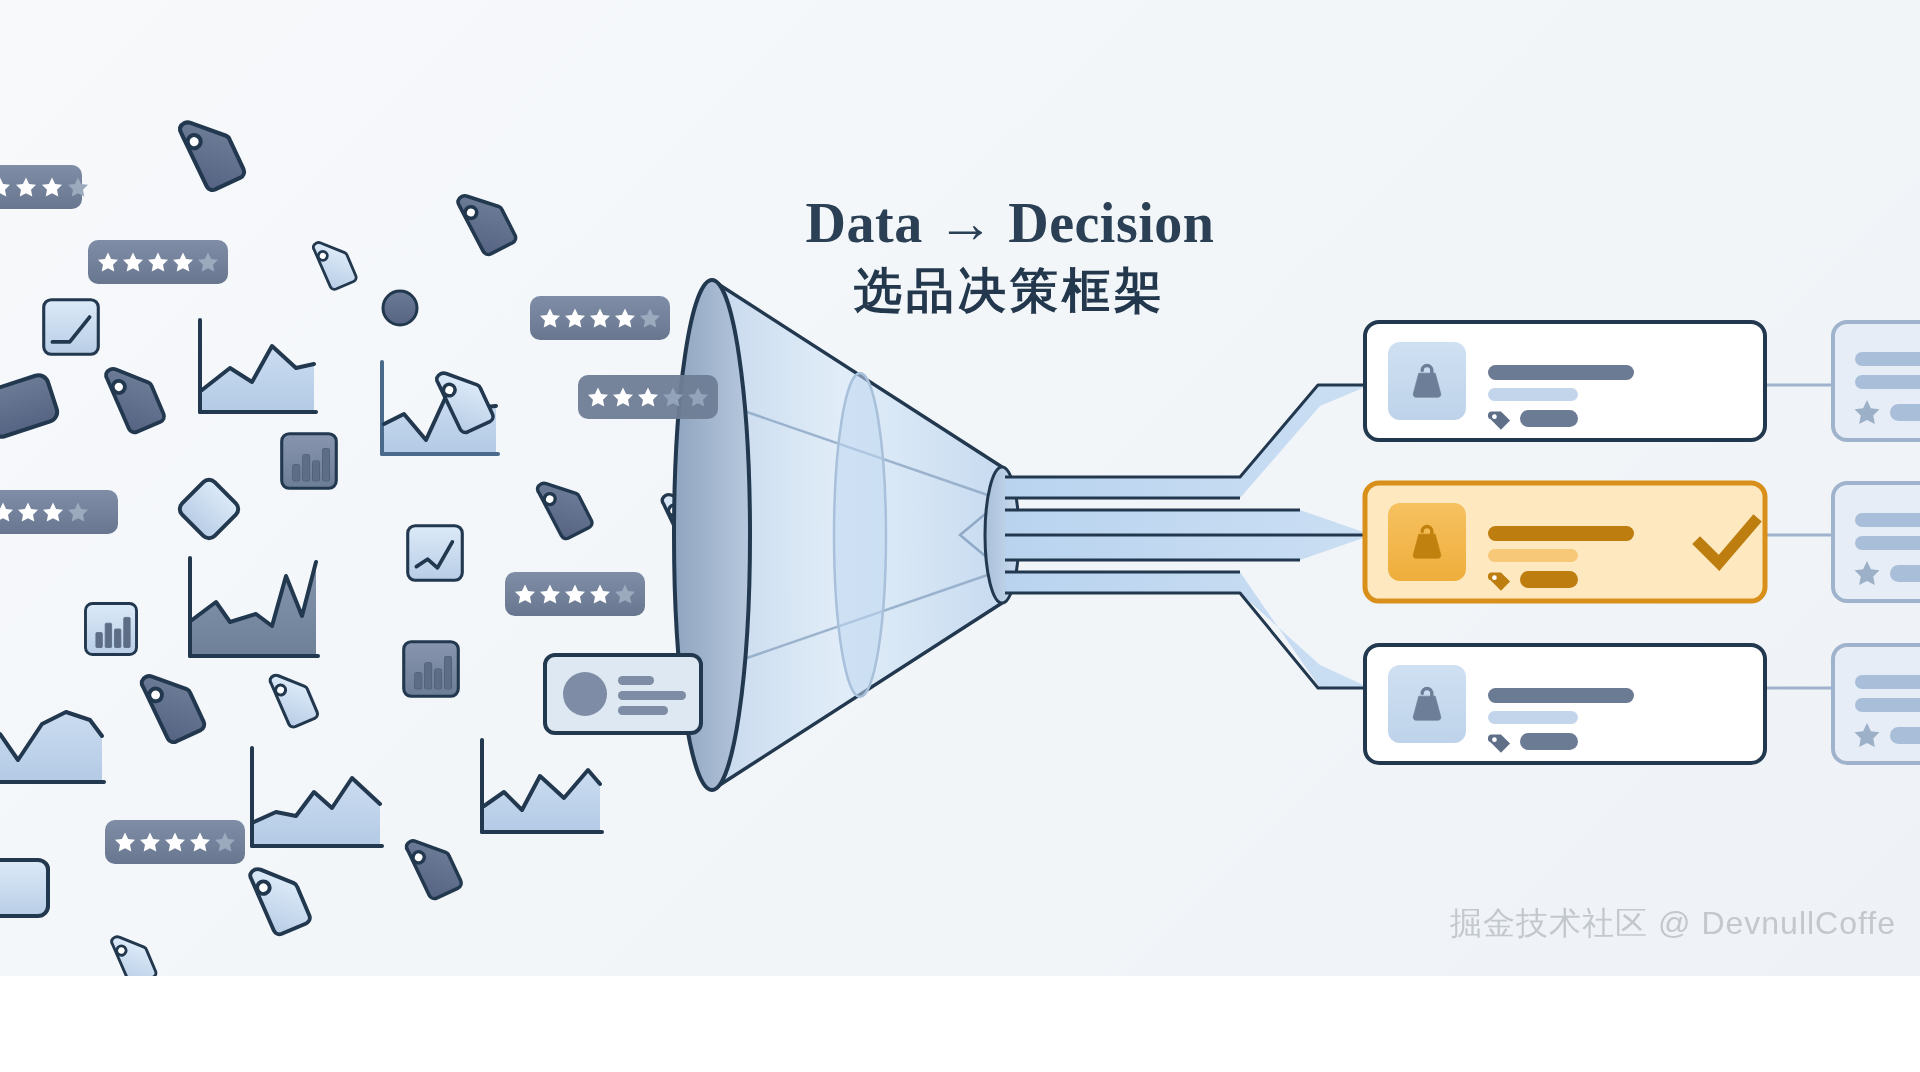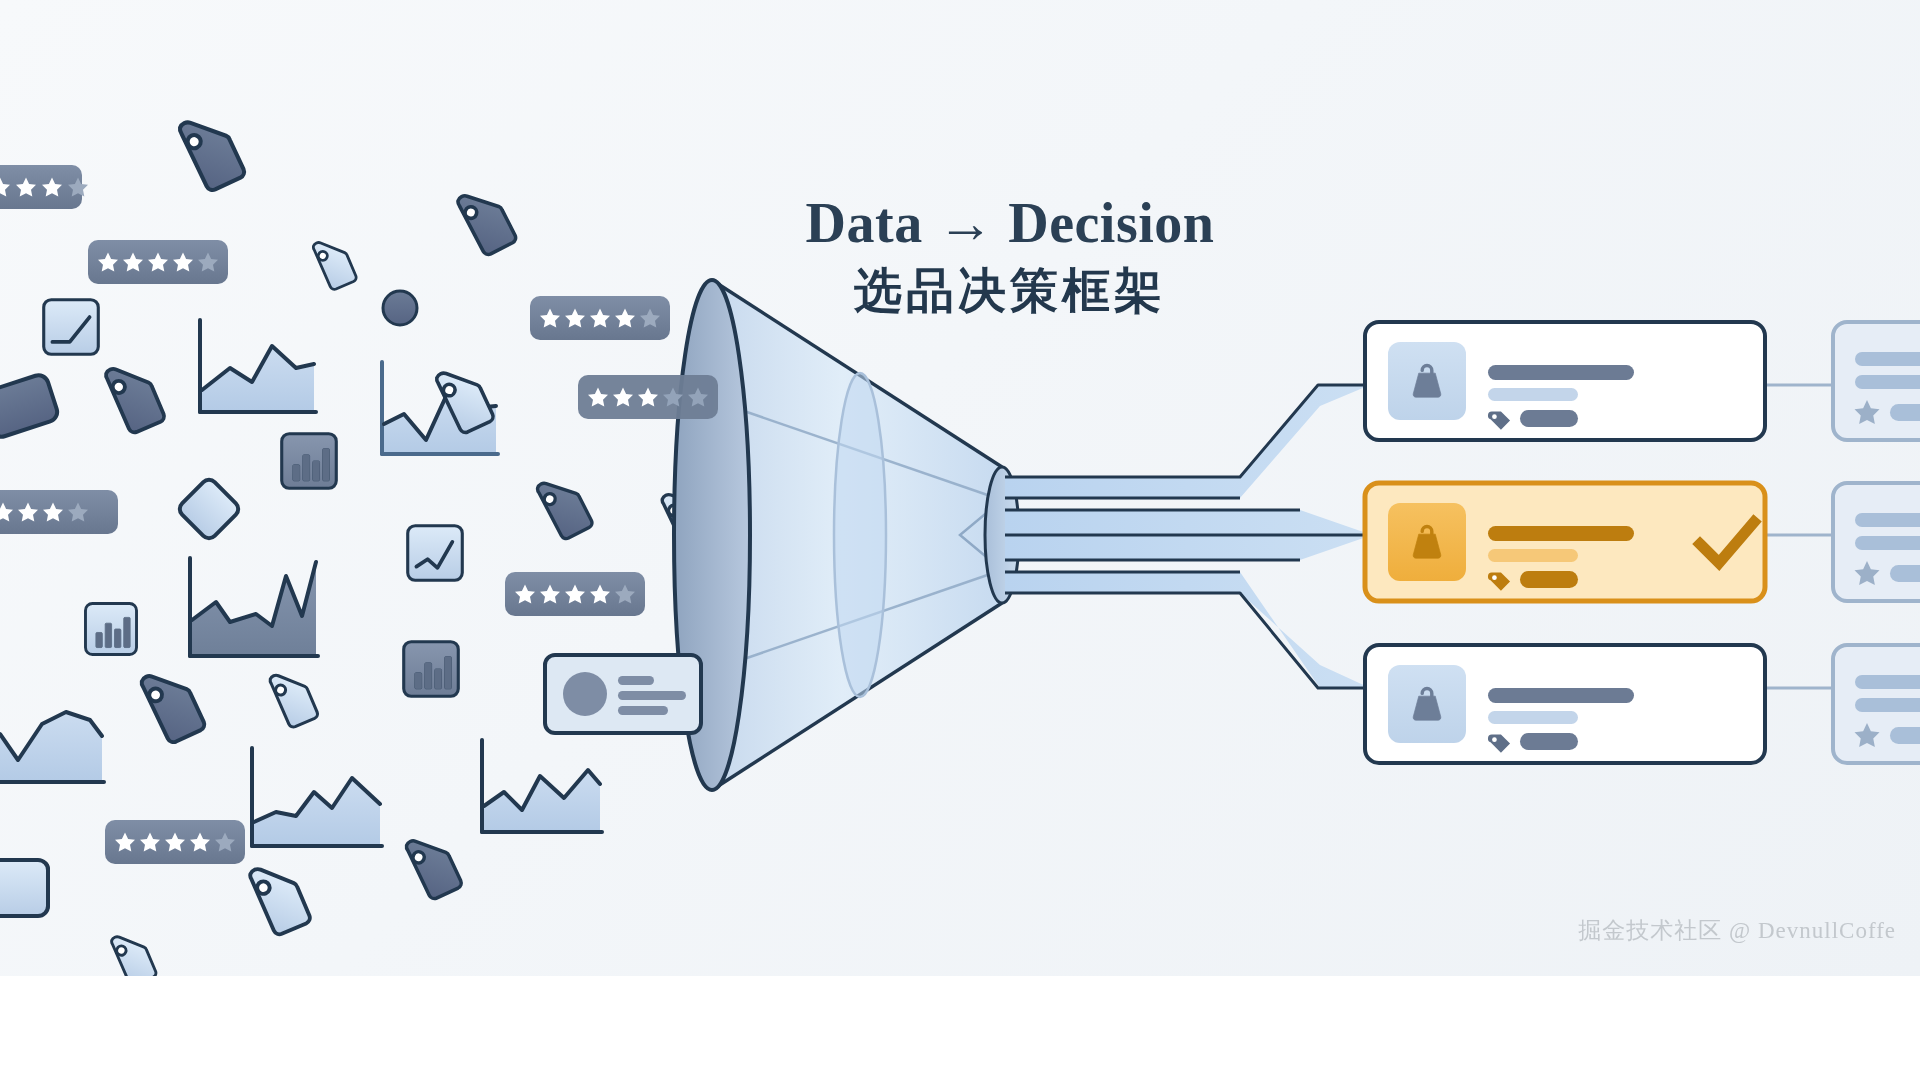--- a/index.html
+++ b/index.html
@@ -26,22 +26,22 @@
   }
   #title-sub{
     margin-top:16px;font-size:48px;font-weight:bold;color:#23384d;
     letter-spacing:4px;line-height:1.0;white-space:nowrap;
     font-family:Liberation Sans, sans-serif;
   }
 
   
   #watermark{
     position:absolute;right:24px;bottom:30px;
-    font-size:23px;color:#c3c8cd;letter-spacing:1px;white-space:nowrap;
-    font-family:Liberation Serif, serif;
+    font-size:32px;color:#c3c8cd;letter-spacing:1px;white-space:nowrap;
+    font-family:Liberation Sans, sans-serif;
   }
 </style>
 </head>
 <body>
 
 <div id="stage">
 
   <svg class="layer" id="svg-noise" viewBox="0 0 1920 1072">
     <defs>
       <linearGradient id="gLight" x1="0" y1="0" x2="0" y2="1">

